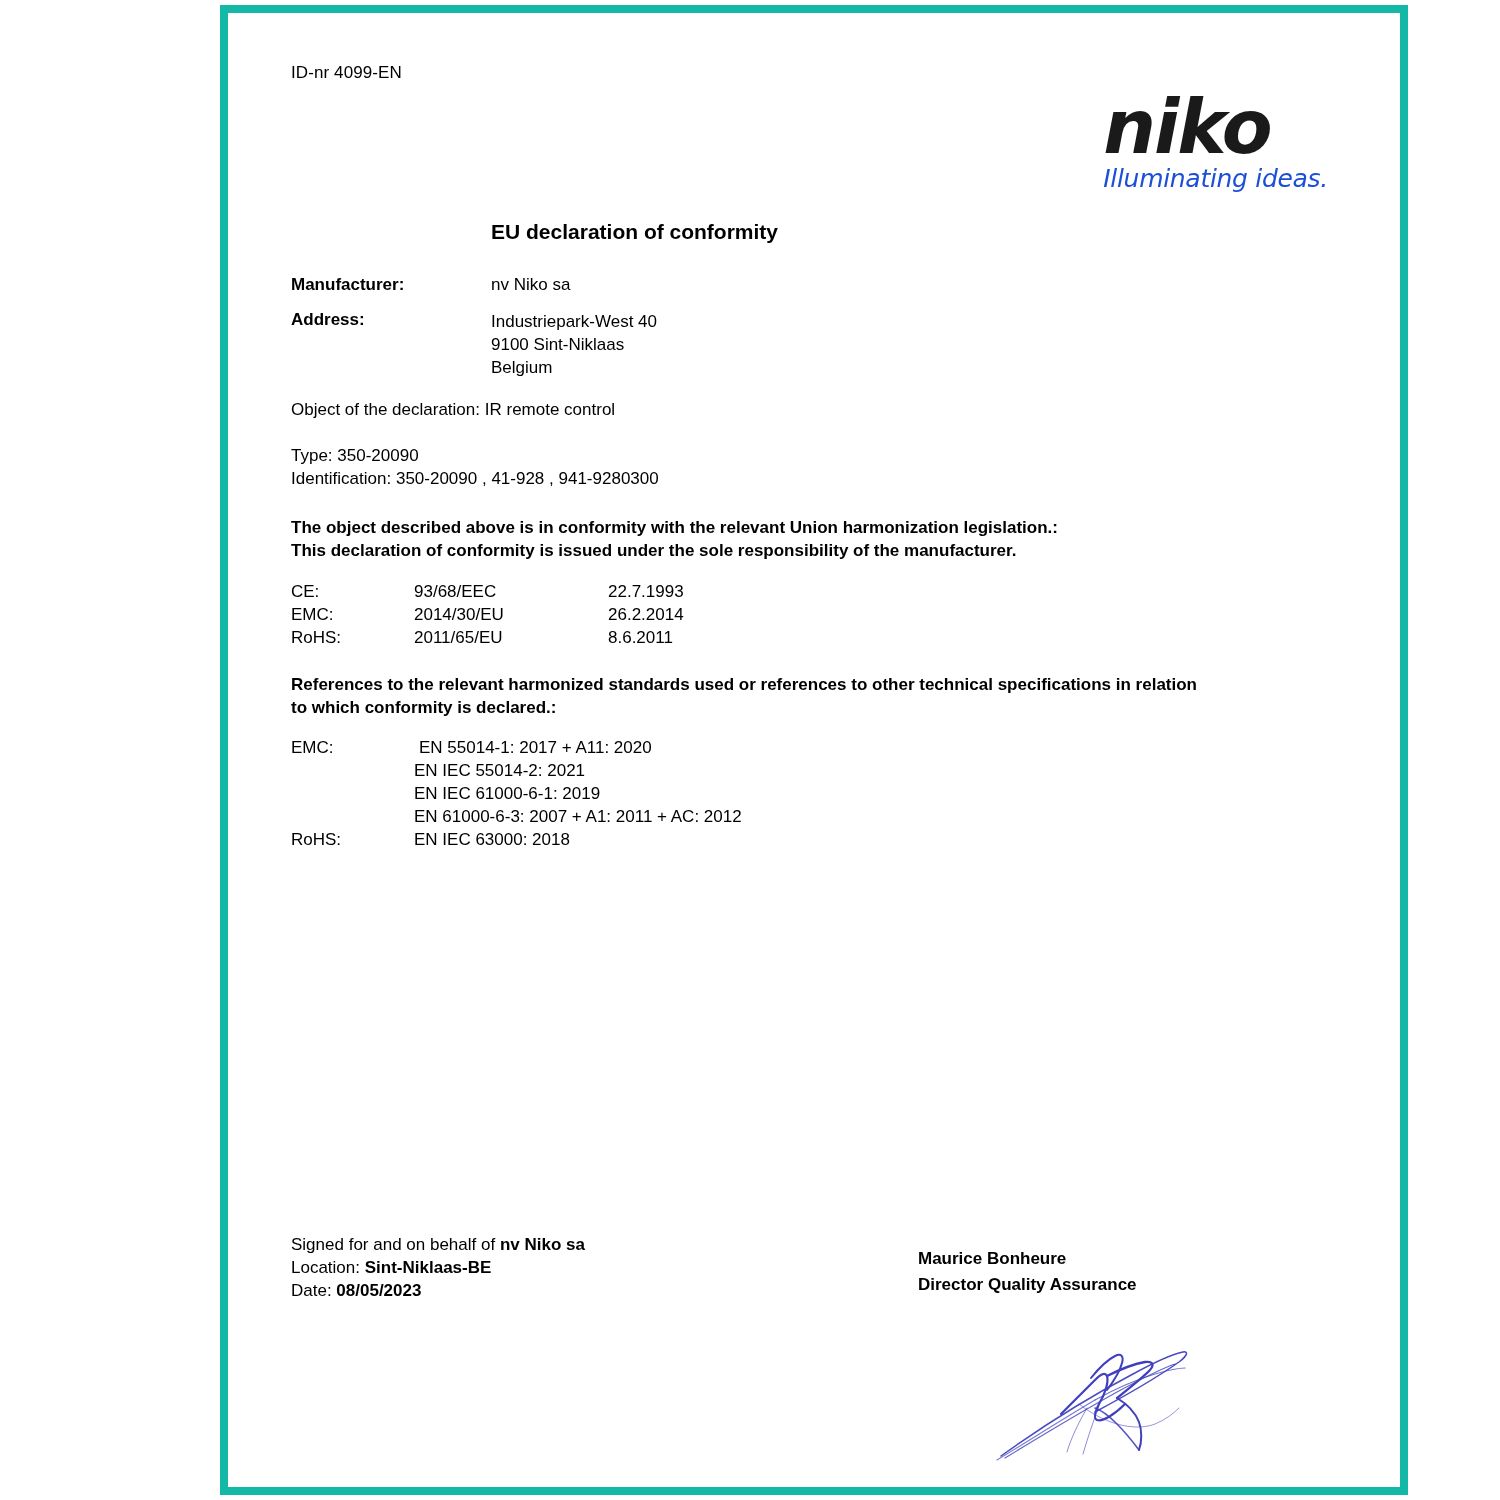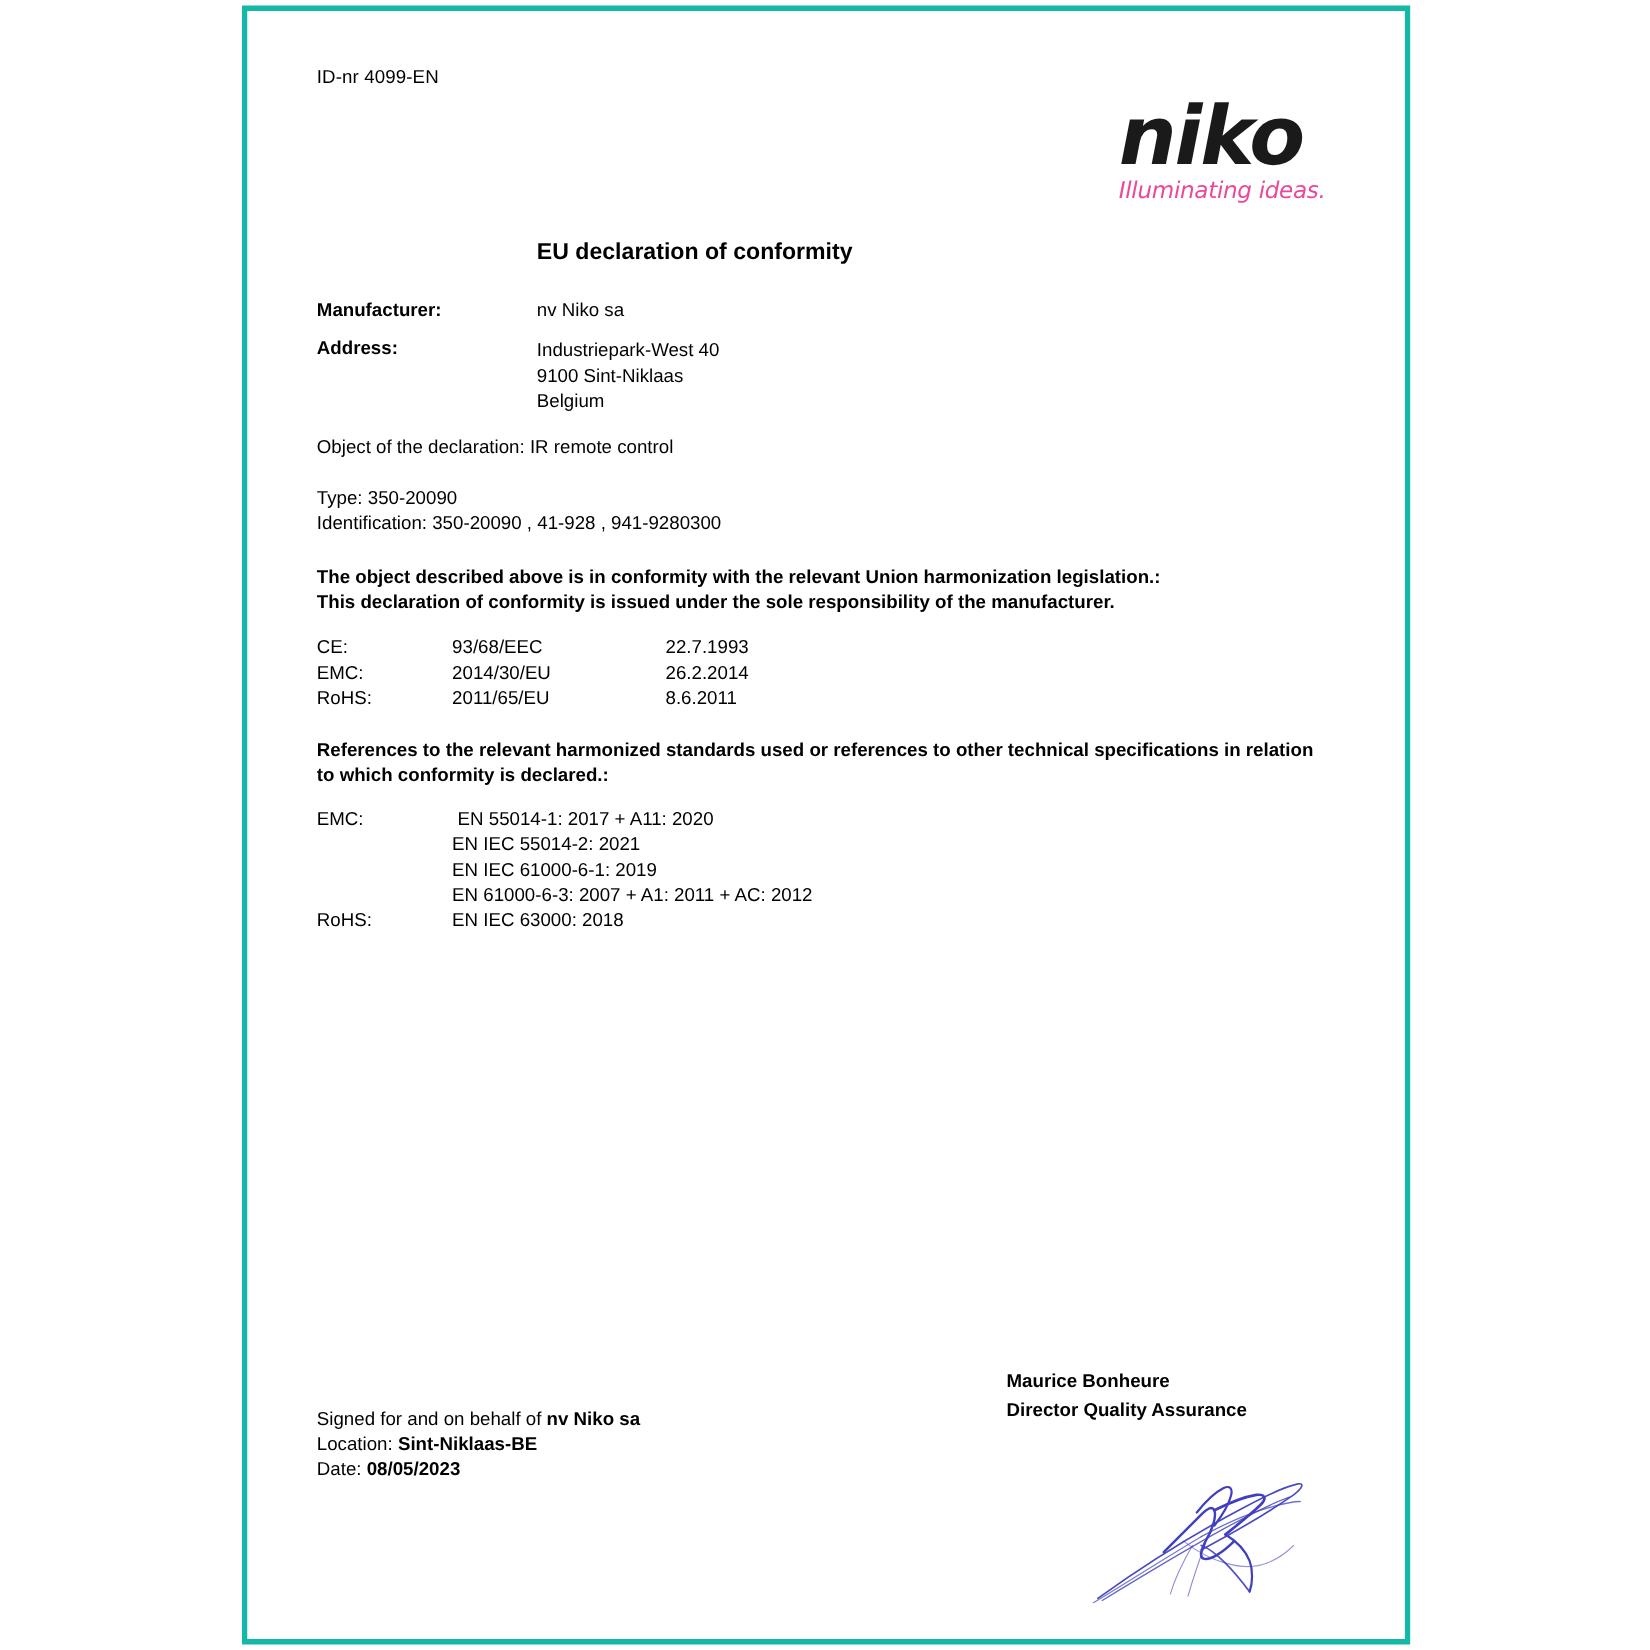--- a/index.html
+++ b/index.html
@@ -14,23 +14,23 @@
     color: #000000;
     overflow: hidden;
     position: relative;
   }
 
   
   #page-frame {
     position: absolute;
     left: 220px;
     top: 5px;
-    width: 1062px;
+    width: 1188px;
     height: 1490px;
-    border: 5px solid #14b8a6;
+    border: 8px solid #14b8a6;
     background: #ffffff;
     box-sizing: border-box;
   }
 
   #page-inner {
     position: absolute;
     inset: 0;
     background: #ffffff;
   }
 
@@ -57,23 +57,23 @@
     font-style: italic;
     font-size: 74px;
     letter-spacing: -2px;
     color: #1a1a1a;
     display: block;
     line-height: 0.92;
   }
   #logo-tagline {
     font-family: "DejaVu Sans", sans-serif;
     font-style: italic;
-    font-size: 21px;
+    font-size: 25px;
     letter-spacing: -0.3px;
-    color: #ec4899;
+    color: #1d4ed8;
     display: block;
     margin-top: 5px;
   }
 
   
   #doc-title {
     position: absolute;
     left: 263px;
     top: 207px;
     font-size: 21px;
@@ -146,21 +146,21 @@
   .c-std {
     display: inline-block;
     vertical-align: top;
   }
   .std-indent { padding-left: 5px; }
 
   
   #sign-left {
     position: absolute;
     left: 63px;
-    top: 1268px;
+    top: 1220px;
     font-size: 17px;
     line-height: 23px;
   }
   #sign-left .ln { white-space: nowrap; }
   #sign-left b { font-weight: bold; }
 
   #sign-right {
     position: absolute;
     left: 690px;
     top: 1235px;

